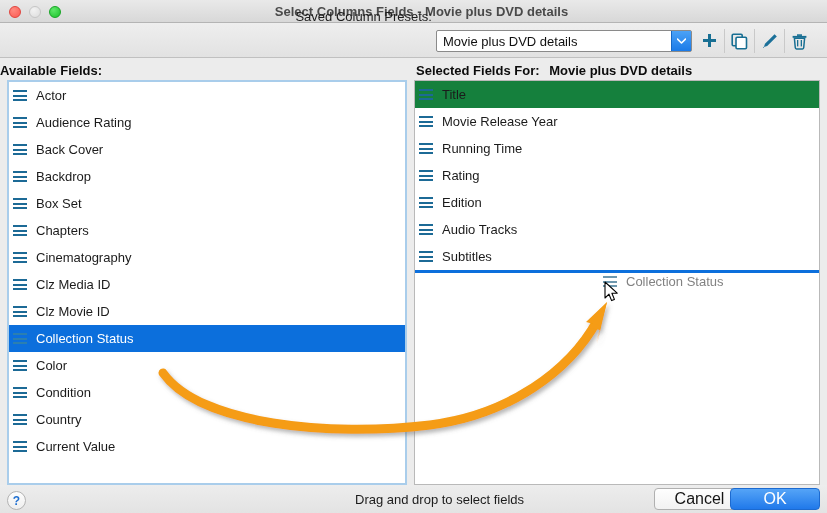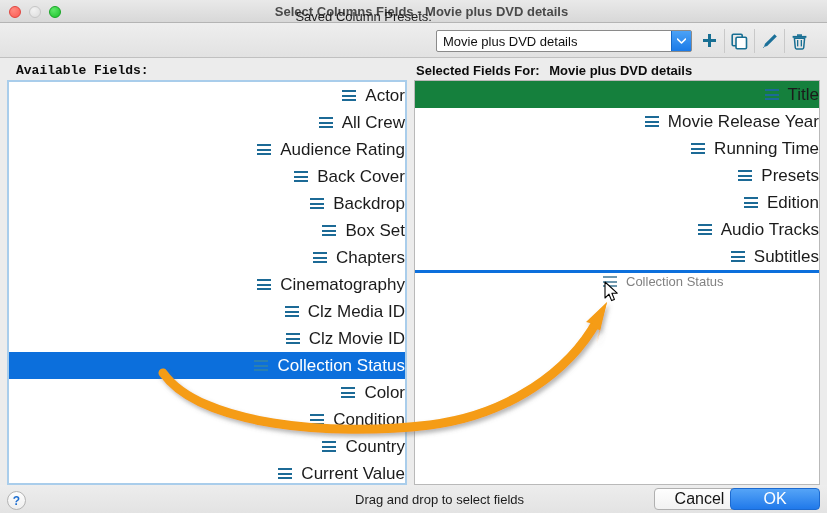--- a/index.html
+++ b/index.html
@@ -86,21 +86,21 @@
   .tool-btn + .tool-btn { border-left: 1px solid #c9c9c9; }
   .tool-btn svg { display: block; }
 
   
   .panel-label {
     position: absolute;
     font-size: 13px; font-weight: bold; color: #0c0c0c;
     white-space: nowrap;
   }
   .panel-label .sub { font-weight: bold; }
-  #label-available { left: 16px; top: 63px; font-family: Liberation Mono, monospace; }
+  #label-available { left: 0; top: 63px; }
   #label-selected  { left: 416px; top: 63px; }
 
   
   .listpanel {
     position: absolute;
     background: #ffffff;
     box-sizing: border-box;
     overflow: hidden;
   }
   #panel-available {
@@ -111,24 +111,23 @@
     left: 414px; top: 80px; width: 406px; height: 405px;
     border: 1px solid #b9b9b9;
   }
 
   .listrow {
     position: relative;
     height: 27px;
     display: flex; align-items: center;
     padding-left: 4px;
     box-sizing: border-box;
-    font-size: 17px;
+    font-size: 13px;
     color: #1b1b1b;
     white-space: nowrap;
-    justify-content: flex-end;
   }
   .listrow.selected      { background: #0c6fdc; color: #ffffff; }
   .listrow.selected-gray { background: #15803d; color: #1b1b1b; }
 
   .grip {
     width: 14px; height: 11px; margin-right: 9px;
     flex: 0 0 auto;
     display: flex; flex-direction: column; justify-content: space-between;
   }
   .grip i { display: block; height: 2px; background: #1c6a96; border-radius: 0; }
@@ -285,28 +284,20 @@
             <i></i>
           </span>
           <span>Actor</span>
         </div>
         <div class="listrow">
           <span class="grip">
             <i></i>
             <i></i>
             <i></i>
           </span>
-          <span>All Crew</span>
-        </div>
-        <div class="listrow">
-          <span class="grip">
-            <i></i>
-            <i></i>
-            <i></i>
-          </span>
           <span>Audience Rating</span>
         </div>
         <div class="listrow">
           <span class="grip">
             <i></i>
             <i></i>
             <i></i>
           </span>
           <span>Back Cover</span>
         </div>
@@ -426,21 +417,21 @@
             <i></i>
           </span>
           <span>Running Time</span>
         </div>
         <div class="listrow">
           <span class="grip">
             <i></i>
             <i></i>
             <i></i>
           </span>
-          <span>Presets</span>
+          <span>Rating</span>
         </div>
         <div class="listrow">
           <span class="grip">
             <i></i>
             <i></i>
             <i></i>
           </span>
           <span>Edition</span>
         </div>
         <div class="listrow">

